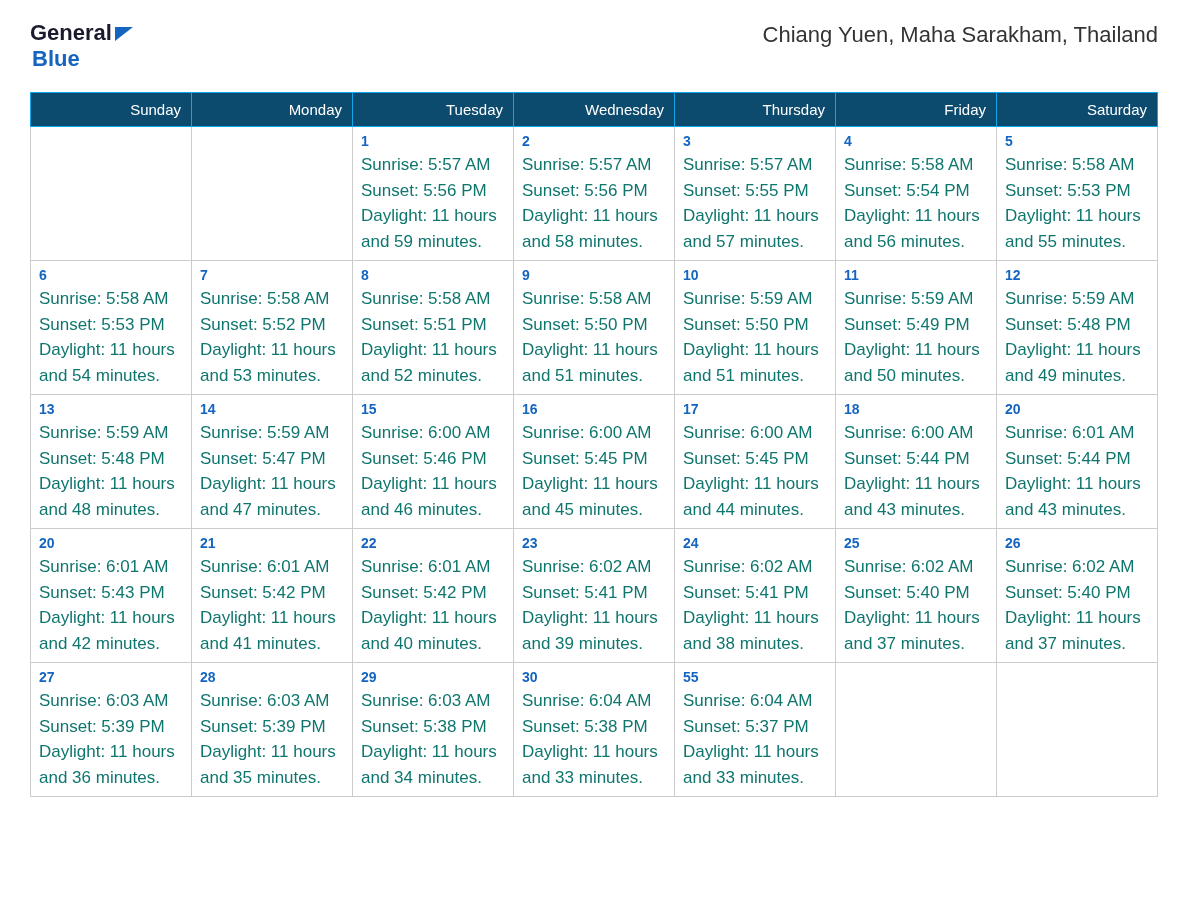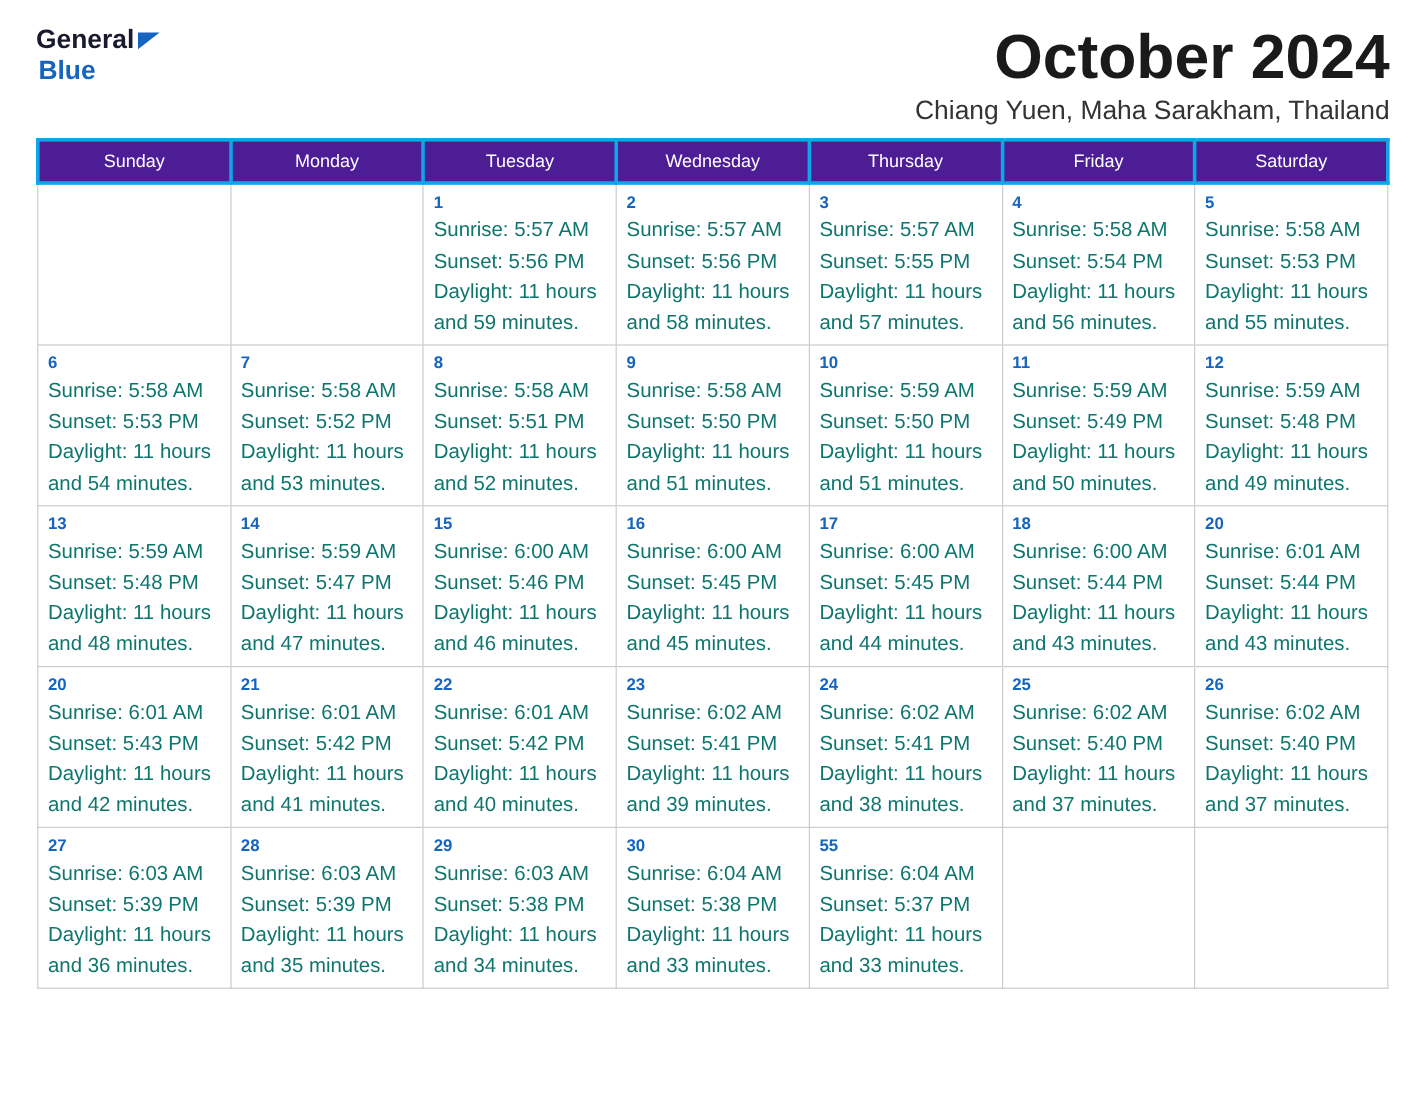--- a/index.html
+++ b/index.html
@@ -8,21 +8,21 @@
       background: #ffffff;
       padding: 20px 30px;
       width: 1188px;
       min-height: 918px;
     }
 
     .header-area {
       display: flex;
       justify-content: space-between;
       align-items: flex-start;
-      margin-bottom: 10px;
+      margin-bottom: 20px;
     }
 
     .logo-text-general {
       font-size: 22px;
       font-weight: bold;
       color: #1a1a2e;
     }
 
     .logo-text-blue {
       font-size: 22px;
@@ -47,27 +47,27 @@
       margin-top: 2px;
     }
 
     .calendar-table {
       width: 100%;
       border-collapse: collapse;
       margin-top: 10px;
     }
 
     .calendar-table th {
-      background-color: #4c1d95;
+      background-color: #0c4a6e;
       color: #ffffff;
-      text-align: center;
+      text-align: right;
       padding: 8px 10px;
       font-size: 15px;
       font-weight: normal;
-      border: 3px solid #0ea5e9;
+      border: 1px solid #0ea5e9;
     }
 
     .calendar-table td {
       vertical-align: top;
       padding: 6px 8px;
       border: 1px solid #cccccc;
       width: 14.28%;
       min-height: 100px;
       font-size: 13px;
       color: #333;
@@ -126,21 +126,20 @@
   <div class="logo-wrapper">
     <div class="logo-row">
       <span class="logo-text-general">General</span>
       <span class="logo-triangle"></span>
     </div>
     <div class="logo-second-row">
       <span class="logo-text-blue">Blue</span>
     </div>
   </div>
   <div class="title-area">
-    <div class="month-year-title">October 2024</div>
     <div class="location-subtitle">Chiang Yuen, Maha Sarakham, Thailand</div>
   </div>
 </div>
 
 <table class="calendar-table">
   <thead>
     <tr>
     <th>Sunday</th>
         <th>Monday</th>
         <th>Tuesday</th>

